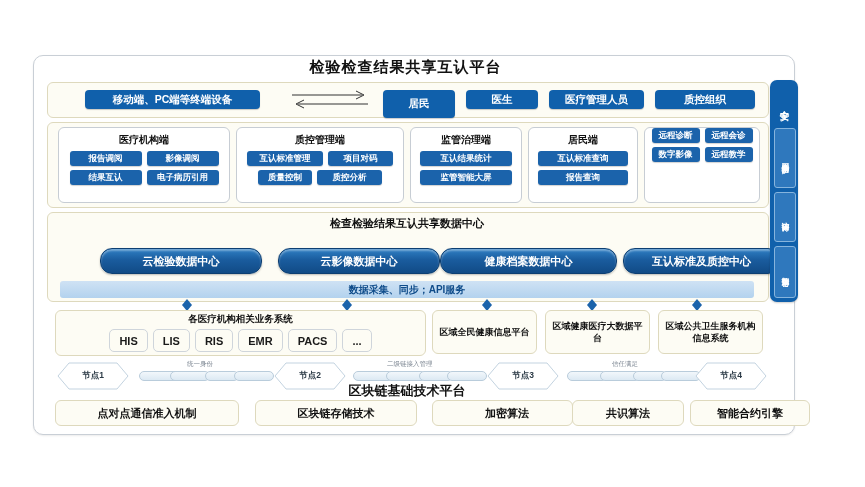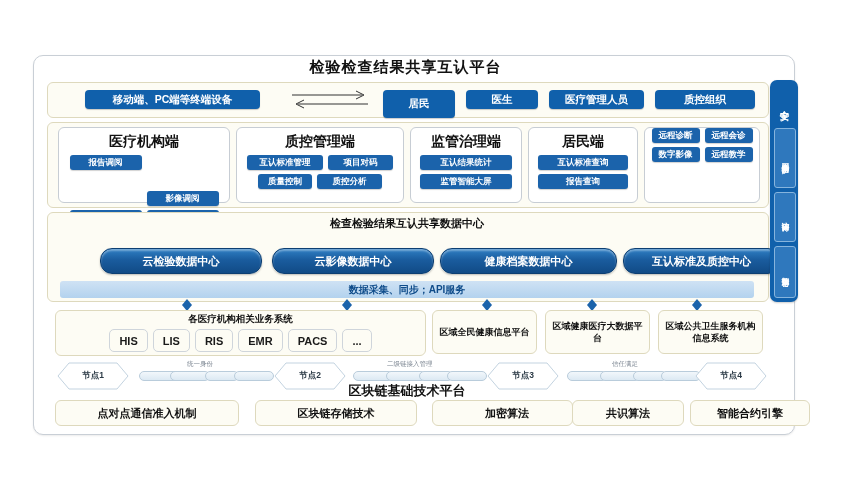--- a/index.html
+++ b/index.html
@@ -37,21 +37,21 @@
   }
   .arrows{position:absolute;left:290px;top:90px;width:80px;height:20px;}
 
   
   .row-panels{left:47px;top:122px;width:720px;height:84px;}
   .panel{
     position:absolute;top:127px;background:#fff;border:1px solid #c7cdd4;
     border-radius:6px;height:74px;
   }
   .panel-title{
-    text-align:center;font-size:14px;font-weight:bold;color:#111;
+    text-align:center;font-size:10px;font-weight:bold;color:#111;
     margin-top:5px;margin-bottom:4px;
   }
   .chip-wrap{display:flex;flex-wrap:wrap;justify-content:center;gap:4px 5px;padding:0 5px;}
   .chip{
     background:#1b63ab;color:#fff;font-size:8.5px;font-weight:bold;
     border-radius:3px;height:15px;display:flex;align-items:center;justify-content:center;
     box-shadow:0 1px 1px rgba(0,0,0,.18);
   }
 
   
@@ -169,21 +169,21 @@
   <div class="blue-pill" style="left:466px;top:90px;width:72px;height:19px;">医生</div>
   <div class="blue-pill" style="left:549px;top:90px;width:95px;height:19px;">医疗管理人员</div>
   <div class="blue-pill" style="left:655px;top:90px;width:100px;height:19px;">质控组织</div>
 
   <div class="band row-panels"></div>
 
   <div class="panel" style="left:58px;width:170px;">
     <div class="panel-title">医疗机构端</div>
     <div class="chip-wrap">
       <div class="chip" style="width:72px;">报告调阅</div>
-      <div class="chip" style="width:72px;margin-top:36px;">影像调阅</div>
+      <div class="chip" style="width:72px;">影像调阅</div>
       <div class="chip" style="width:72px;">结果互认</div>
       <div class="chip" style="width:72px;">电子病历引用</div>
     </div>
   </div>
 
   <div class="panel" style="left:236px;width:166px;">
     <div class="panel-title">质控管理端</div>
     <div class="chip-wrap">
       <div class="chip" style="width:76px;">互认标准管理</div>
       <div class="chip" style="width:65px;">项目对码</div>
@@ -214,21 +214,21 @@
       <div class="chip" style="width:48px;">远程会诊</div>
       <div class="chip" style="width:48px;">数字影像</div>
       <div class="chip" style="width:48px;">远程教学</div>
     </div>
   </div>
 
   <div class="band row-dc"></div>
   <div class="dc-title">检查检验结果互认共享数据中心</div>
 
   <div class="dc-cyl" style="left:75px;width:160px;">云检验数据中心</div>
-  <div class="dc-cyl" style="left:247px;width:160px;">云影像数据中心</div>
+  <div class="dc-cyl" style="left:253px;width:160px;">云影像数据中心</div>
   <div class="dc-cyl" style="left:415px;width:175px;">健康档案数据中心</div>
   <div class="dc-cyl" style="left:598px;width:155px;">互认标准及质控中心</div>
 
   <div class="api-bar">数据采集、同步；API服务</div>
 
   <svg style="position:absolute;left:47px;top:297px;width:720px;height:16px;">
     <polygon points="140,2 145,8 140,14 135,8" fill="#1b63ab"></polygon>
     <polygon points="300,2 305,8 300,14 295,8" fill="#1b63ab"></polygon>
     <polygon points="440,2 445,8 440,14 435,8" fill="#1b63ab"></polygon>
     <polygon points="545,2 550,8 545,14 540,8" fill="#1b63ab"></polygon>

